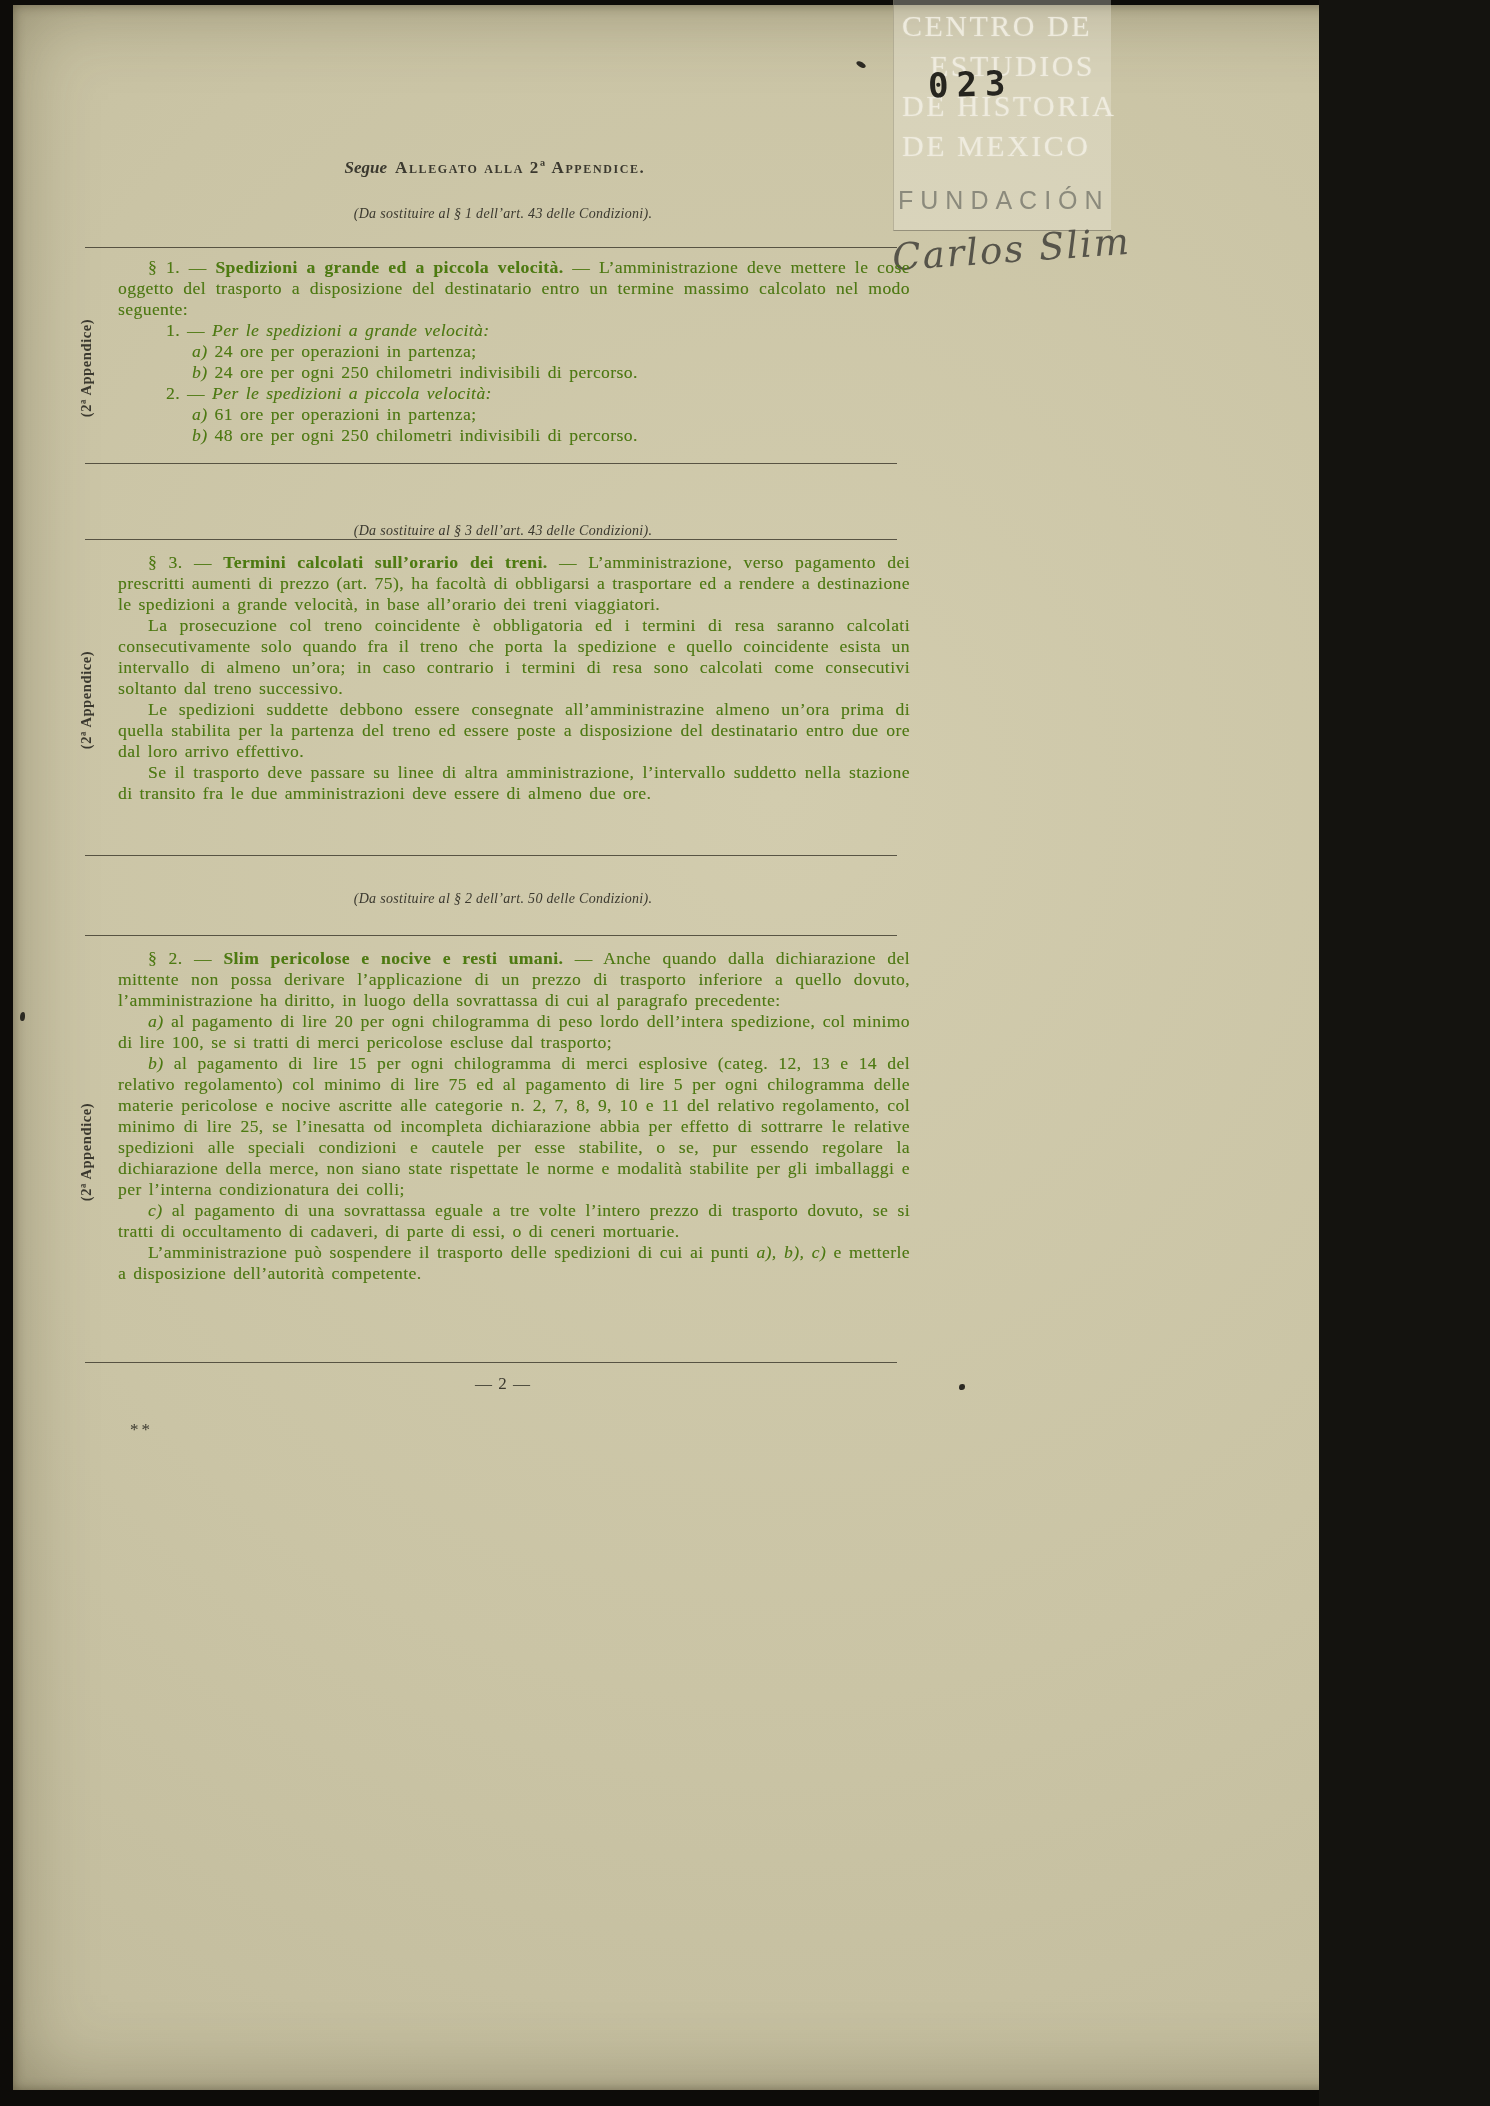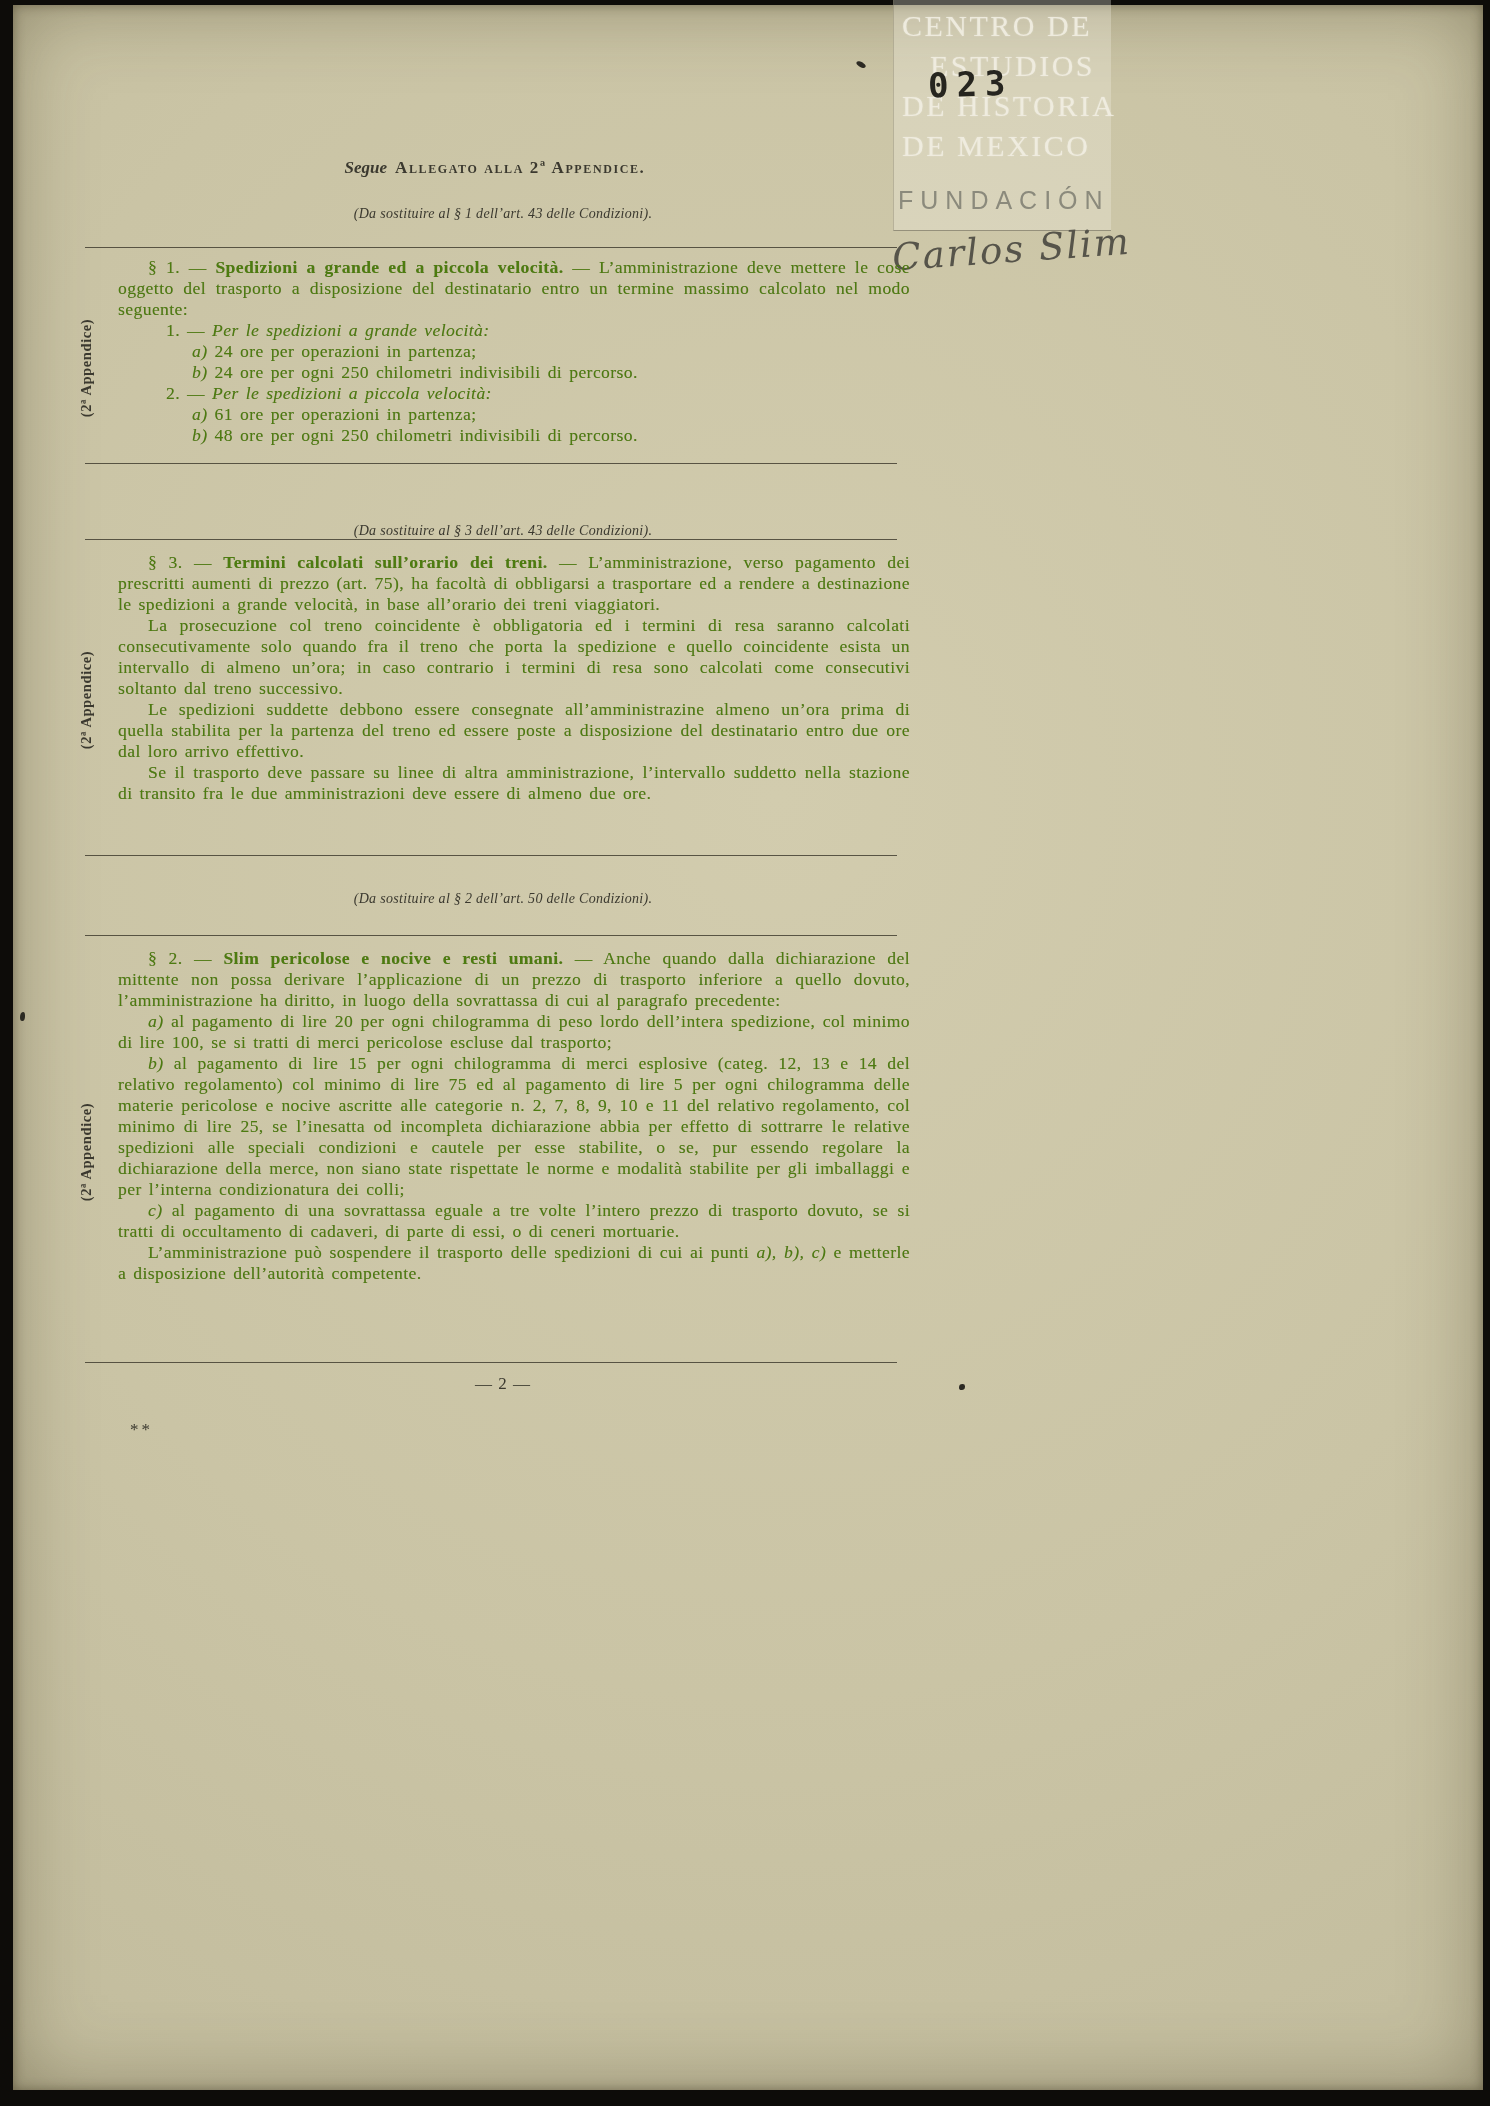--- a/index.html
+++ b/index.html
@@ -1,20 +1,20 @@
 <!DOCTYPE html>
 <html><head>
 <meta charset="utf-8">
 <style>
   html, body { margin: 0; padding: 0; }
   body { background: #14130f; font-family: "Liberation Serif", serif; }
 
   .scan {
     position: relative;
-    width: 1490px;
+    width: 1319px;
     height: 2106px;
     background: #0d0c09;
     overflow: hidden;
   }
   .paper {
     position: absolute;
     left: 13px; top: 5px;
     width: 1470px; height: 2085px;
     background: radial-gradient(ellipse 120% 90% at 52% 38%,
                 #d2ccae 0%, #cac4a5 48%, #c3bd9e 78%, #b0aa8b 100%);

